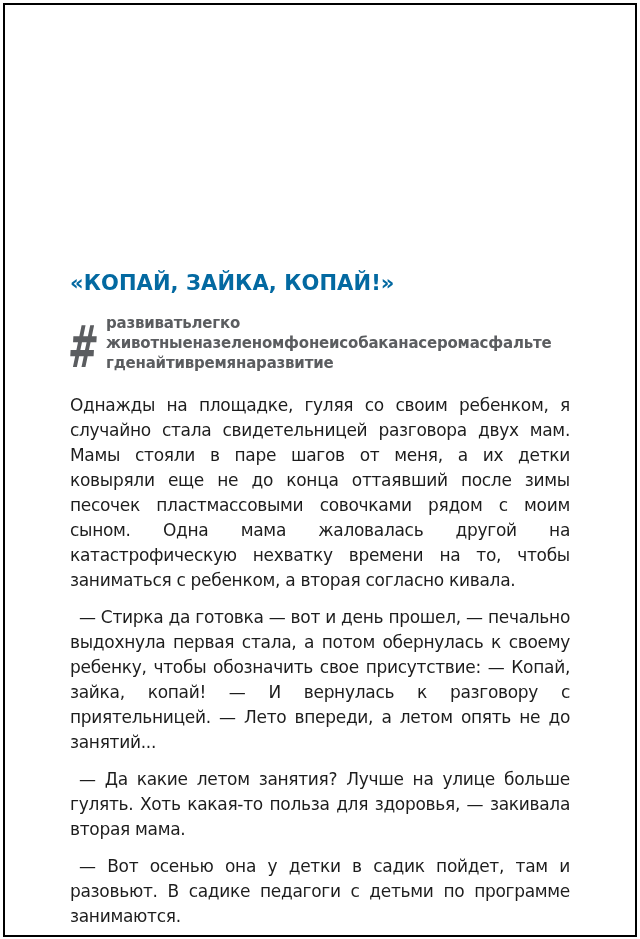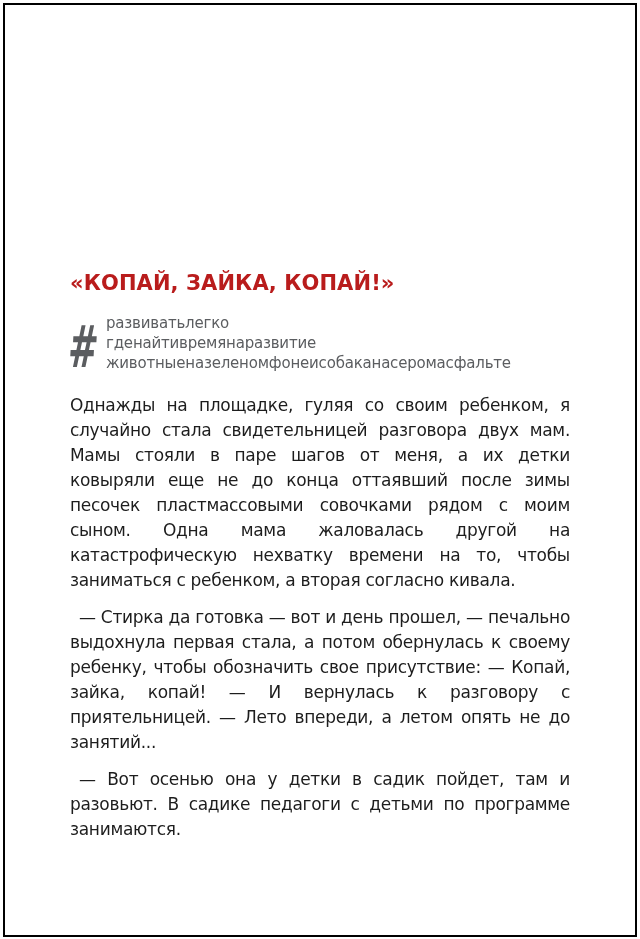--- a/index.html
+++ b/index.html
@@ -26,21 +26,21 @@
   .content {
     position: absolute;
     left: 70px;
     top: 270px;
     width: 500px;
   }
   .title {
     font-size: 21px;
     line-height: 26px;
     font-weight: bold;
-    color: #b91c1c;
+    color: #0369a1;
     letter-spacing: 0.1px;
     margin: 0 0 17px 0;
   }
   .hashtag-block {
     display: flex;
     align-items: flex-start;
     margin: 0 0 20px 0;
     height: 60px;
   }
   .hash-symbol-box {
@@ -52,21 +52,21 @@
     font-weight: bold;
     color: #5b5d60;
     font-size: 44px;
     line-height: 44px;
     transform: scale(0.82, 1.32) skewX(-5deg);
     transform-origin: left top;
     margin-top: 5px;
   }
   .hash-lines {
     color: #5b5d60;
-    font-weight: normal;
+    font-weight: bold;
     font-size: 15px;
     line-height: 20px;
     letter-spacing: -0.2px;
   }
   .body-text {
     font-size: 17px;
     line-height: 25px;
     text-align: justify;
     color: #1d1d1d;
     letter-spacing: -0.3px;
@@ -85,26 +85,27 @@
   <div class="content">
 
     <h1 class="title">«КОПАЙ, ЗАЙКА, КОПАЙ!»</h1>
 
     <div class="hashtag-block">
       <div class="hash-symbol-box">
         <span class="hash-symbol">#</span>
       </div>
       <div class="hash-lines">
         <div>развиватьлегко</div>
+        <div>животныеназеленомфонеисобаканасеромасфальте</div>
         <div>гденайтивремянаразвитие</div>
-        <div>животныеназеленомфонеисобаканасеромасфальте</div>
       </div>
     </div>
 
     <p class="body-text">Однажды на площадке, гуляя со своим ребенком, я случайно стала свидетельницей разговора двух мам. Мамы стояли в паре шагов от меня, а их детки ковыряли еще не до конца оттаявший после зимы песочек пластмассовыми совочками рядом с моим сыном. Одна мама жаловалась другой на катастрофическую нехватку времени на то, чтобы заниматься с ребенком, а вторая согласно кивала.</p>
 
     <p class="body-text dialogue">— Стирка да готовка — вот и день прошел, — печально выдохнула первая стала, а потом обернулась к своему ребенку, чтобы обозначить свое присутствие: — Копай, зайка, копай! — И вернулась к разговору с приятельницей. — Лето впереди, а летом опять не до занятий...</p>
 
+    <p class="body-text dialogue">— Да какие летом занятия? Лучше на улице больше гулять. Хоть какая-то польза для здоровья, — закивала вторая мама.</p>
 
     <p class="body-text dialogue">— Вот осенью она у детки в садик пойдет, там и разовьют. В садике педагоги с детьми по программе занимаются.</p>
 
   </div>
 </div>
 
 </body></html>

